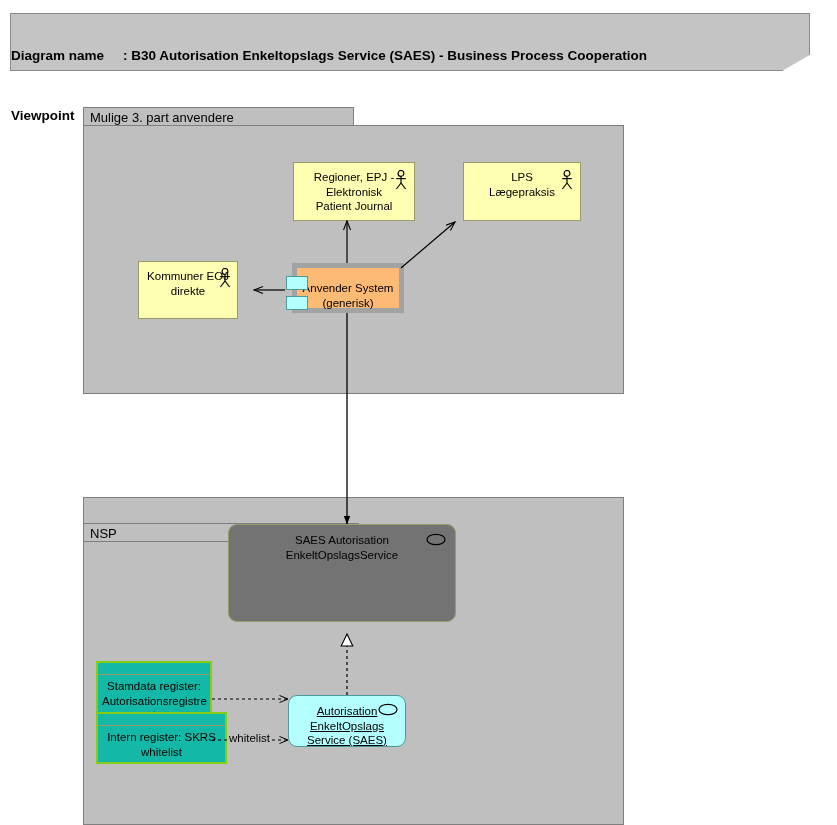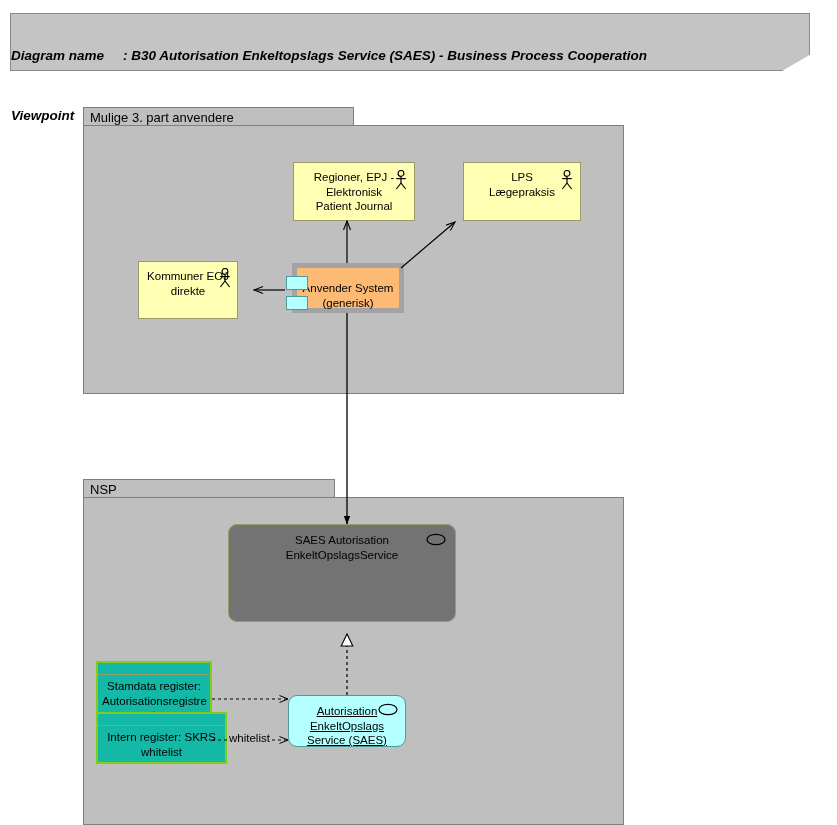--- a/index.html
+++ b/index.html
@@ -28,21 +28,21 @@
   }
   .title-lines{
     position:absolute;
     left:11px; top:6px;
     font-size:13.5px;
     font-weight:bold;
     color:#000;
     line-height:20px;
     white-space:pre;
   }
-  .title-row{display:block;font-style:italic;}
+  .title-row{display:block;}
   .title-label{display:inline-block;width:112px;}
 
   
   .group{position:absolute;}
   .group-tab{
     position:absolute;
     left:0; top:0;
     height:19px;
     background:#bfbfbf;
     border:1px solid #7f7f7f;
@@ -169,21 +169,21 @@
   </div>
 
   <div class="group" style="left:83px; top:107px;">
     <div class="group-tab" style="width:271px;">
       <span class="group-tab-label">Mulige 3. part anvendere</span>
     </div>
     <div class="group-body" style="width:541px; height:269px;"></div>
   </div>
 
   <div class="group" style="left:83px; top:479px;">
-    <div class="group-tab" style="width:252px;">
+    <div class="group-tab" style="width:276px;margin-top:44px;">
       <span class="group-tab-label">NSP</span>
     </div>
     <div class="group-body" style="width:541px; height:328px;"></div>
   </div>
 
   <svg id="wires">
     <defs>
       <marker id="arrow-solid" markerWidth="10" markerHeight="10" refX="8.5" refY="3.4" orient="auto" markerUnits="userSpaceOnUse">
         <path d="M0,0 L9,3.4 L0,6.8 z" fill="#000"></path>
       </marker>

